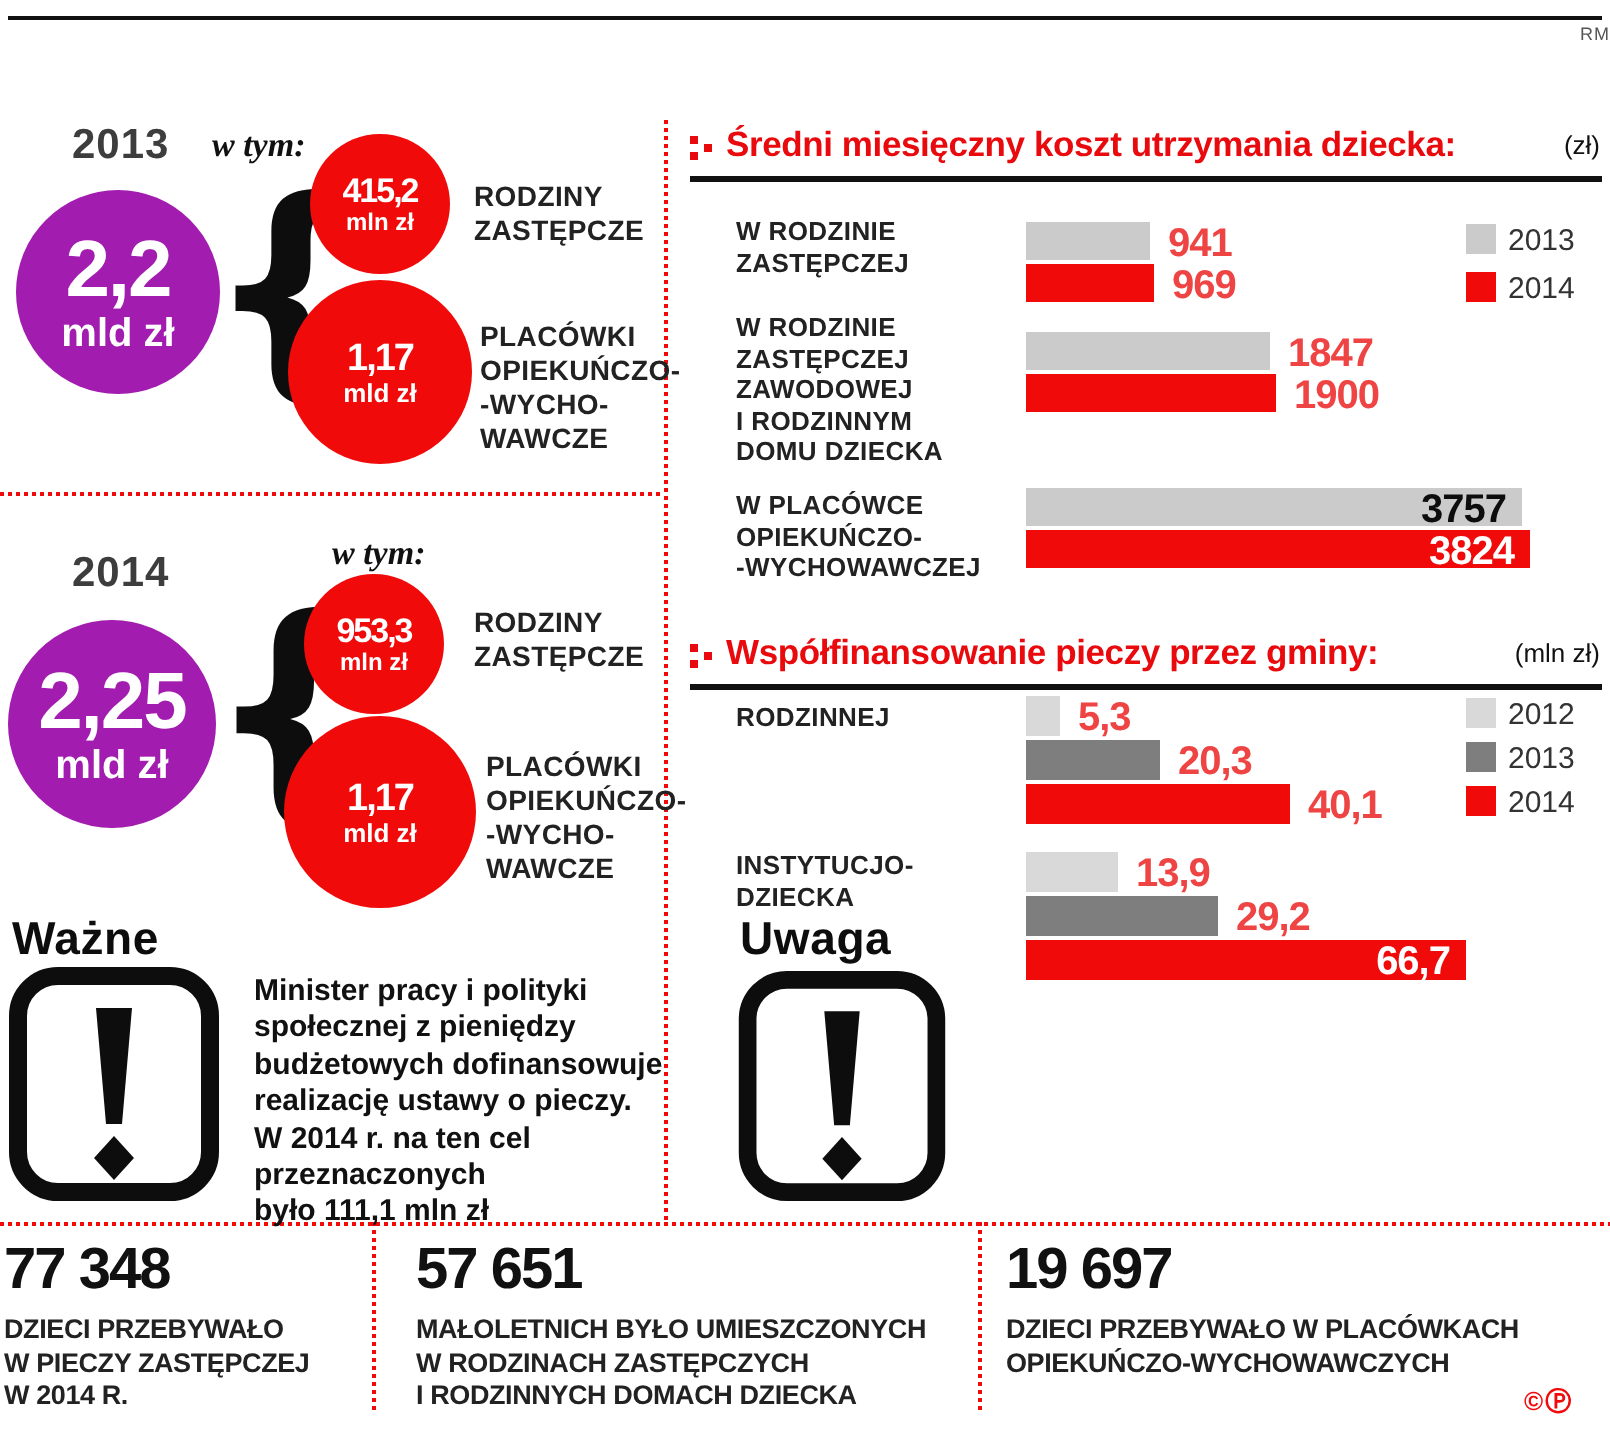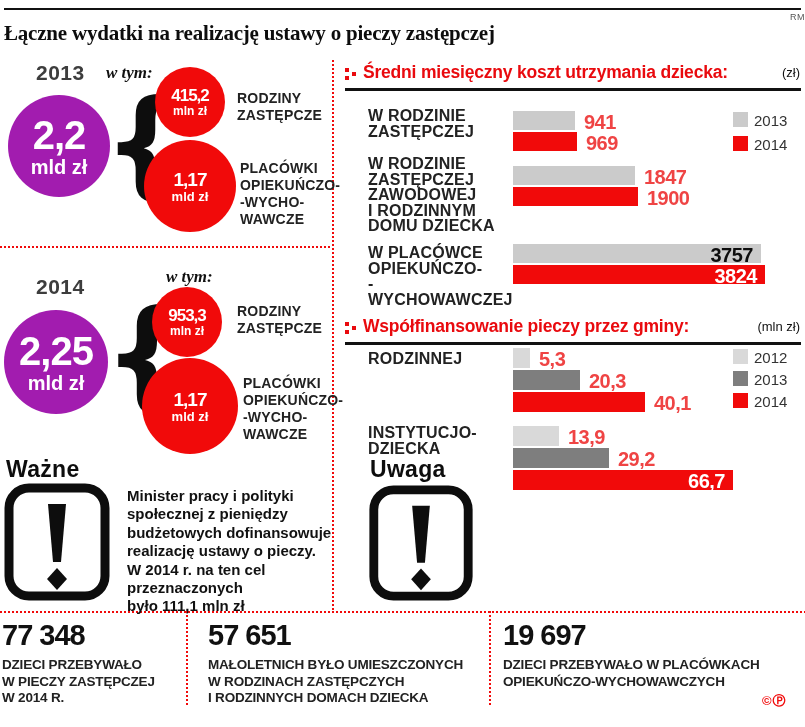--- a/index.html
+++ b/index.html
@@ -30,40 +30,39 @@
   .side-label{font-size:14px;font-weight:bold;color:#222;line-height:17px;letter-spacing:.2px;white-space:pre-line;}
 
   
   .note-heading{font-size:23px;font-weight:bold;color:#0d0d0d;letter-spacing:.3px;}
   .note-text{font-size:15px;font-weight:bold;color:#111;line-height:18.4px;white-space:pre-line;}
 
   
   .chart-title{font-size:17.5px;font-weight:bold;color:#e90a0e;letter-spacing:-.2px;}
   .chart-unit{font-size:13px;font-weight:normal;color:#111;}
   .chart-rule{height:3px;background:#111;}
-  .cat-label{font-size:16px;font-weight:bold;color:#222;line-height:15.5px;letter-spacing:.2px;white-space:pre-line;}
+  .cat-label{font-size:13px;font-weight:bold;color:#222;line-height:15.5px;letter-spacing:.2px;white-space:pre-line;}
   .bar{position:absolute;}
   .bar-value{position:absolute;font-size:20px;font-weight:bold;color:#ef4444;letter-spacing:-.5px;line-height:1;}
   .bar-value.inside{text-align:right;}
   .legend-box{position:absolute;width:15px;height:15px;}
   .legend-label{position:absolute;font-size:15px;color:#333;line-height:15px;}
 
   
   .stat-number{font-size:29px;font-weight:bold;color:#111;letter-spacing:-1px;}
   .stat-text{font-size:13.5px;font-weight:bold;color:#222;line-height:16.5px;letter-spacing:-.2px;white-space:pre-line;}
   .copyright{font-size:13px;font-weight:bold;color:#f10a0a;letter-spacing:1px;}
 </style>
 </head>
 <body>
 
 <div id="stage">
 
   <div class="abs top-rule"></div>
   <div class="abs rm">RM</div>
-  <div class="abs page-title">Łączne wydatki na realizację ustawy o pieczy zastępczej</div>
 
   <div class="abs dot-v" style="left:332px;top:60px;height:552px;"></div>
   <div class="abs dot-h" style="left:0;top:246px;width:330px;"></div>
   <div class="abs dot-h" style="left:0;top:611px;width:805px;"></div>
   <div class="abs dot-v" style="left:186px;top:611px;height:94px;"></div>
   <div class="abs dot-v" style="left:489px;top:611px;height:94px;"></div>
 
   <div class="abs year-label" style="left:36px;top:61px;">2013</div>
   <div class="abs wtym" style="left:106px;top:63px;">w tym:</div>
   <div class="abs circle black" style="left:8px;top:95px;width:102px;height:102px;">

